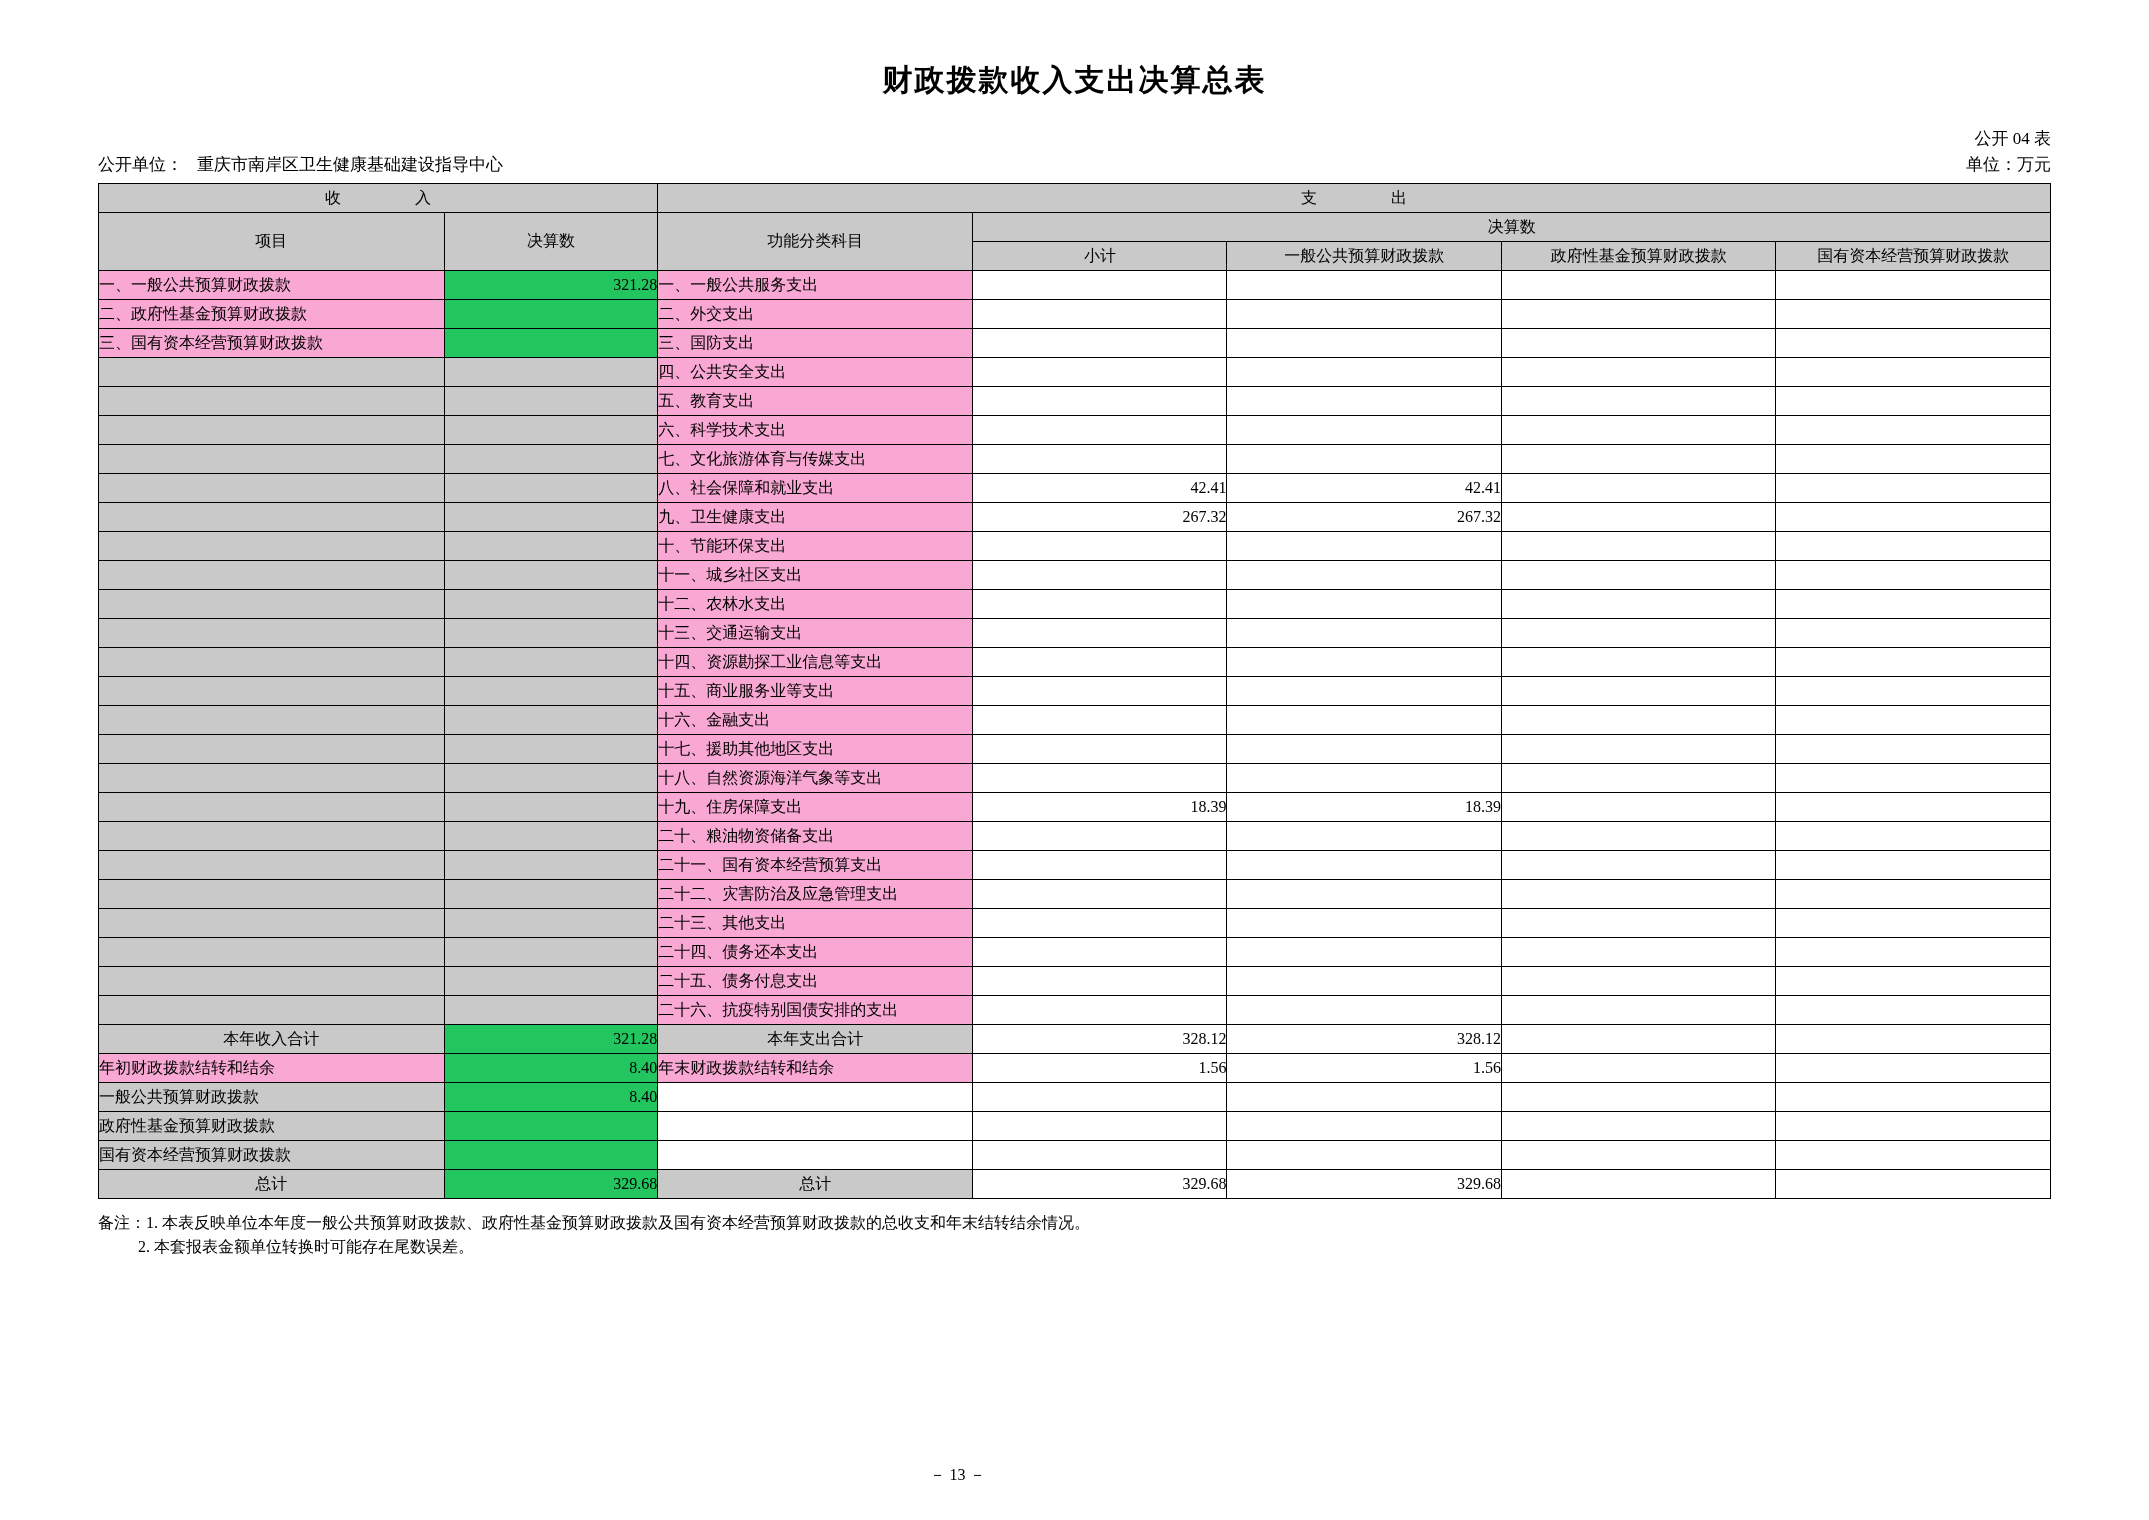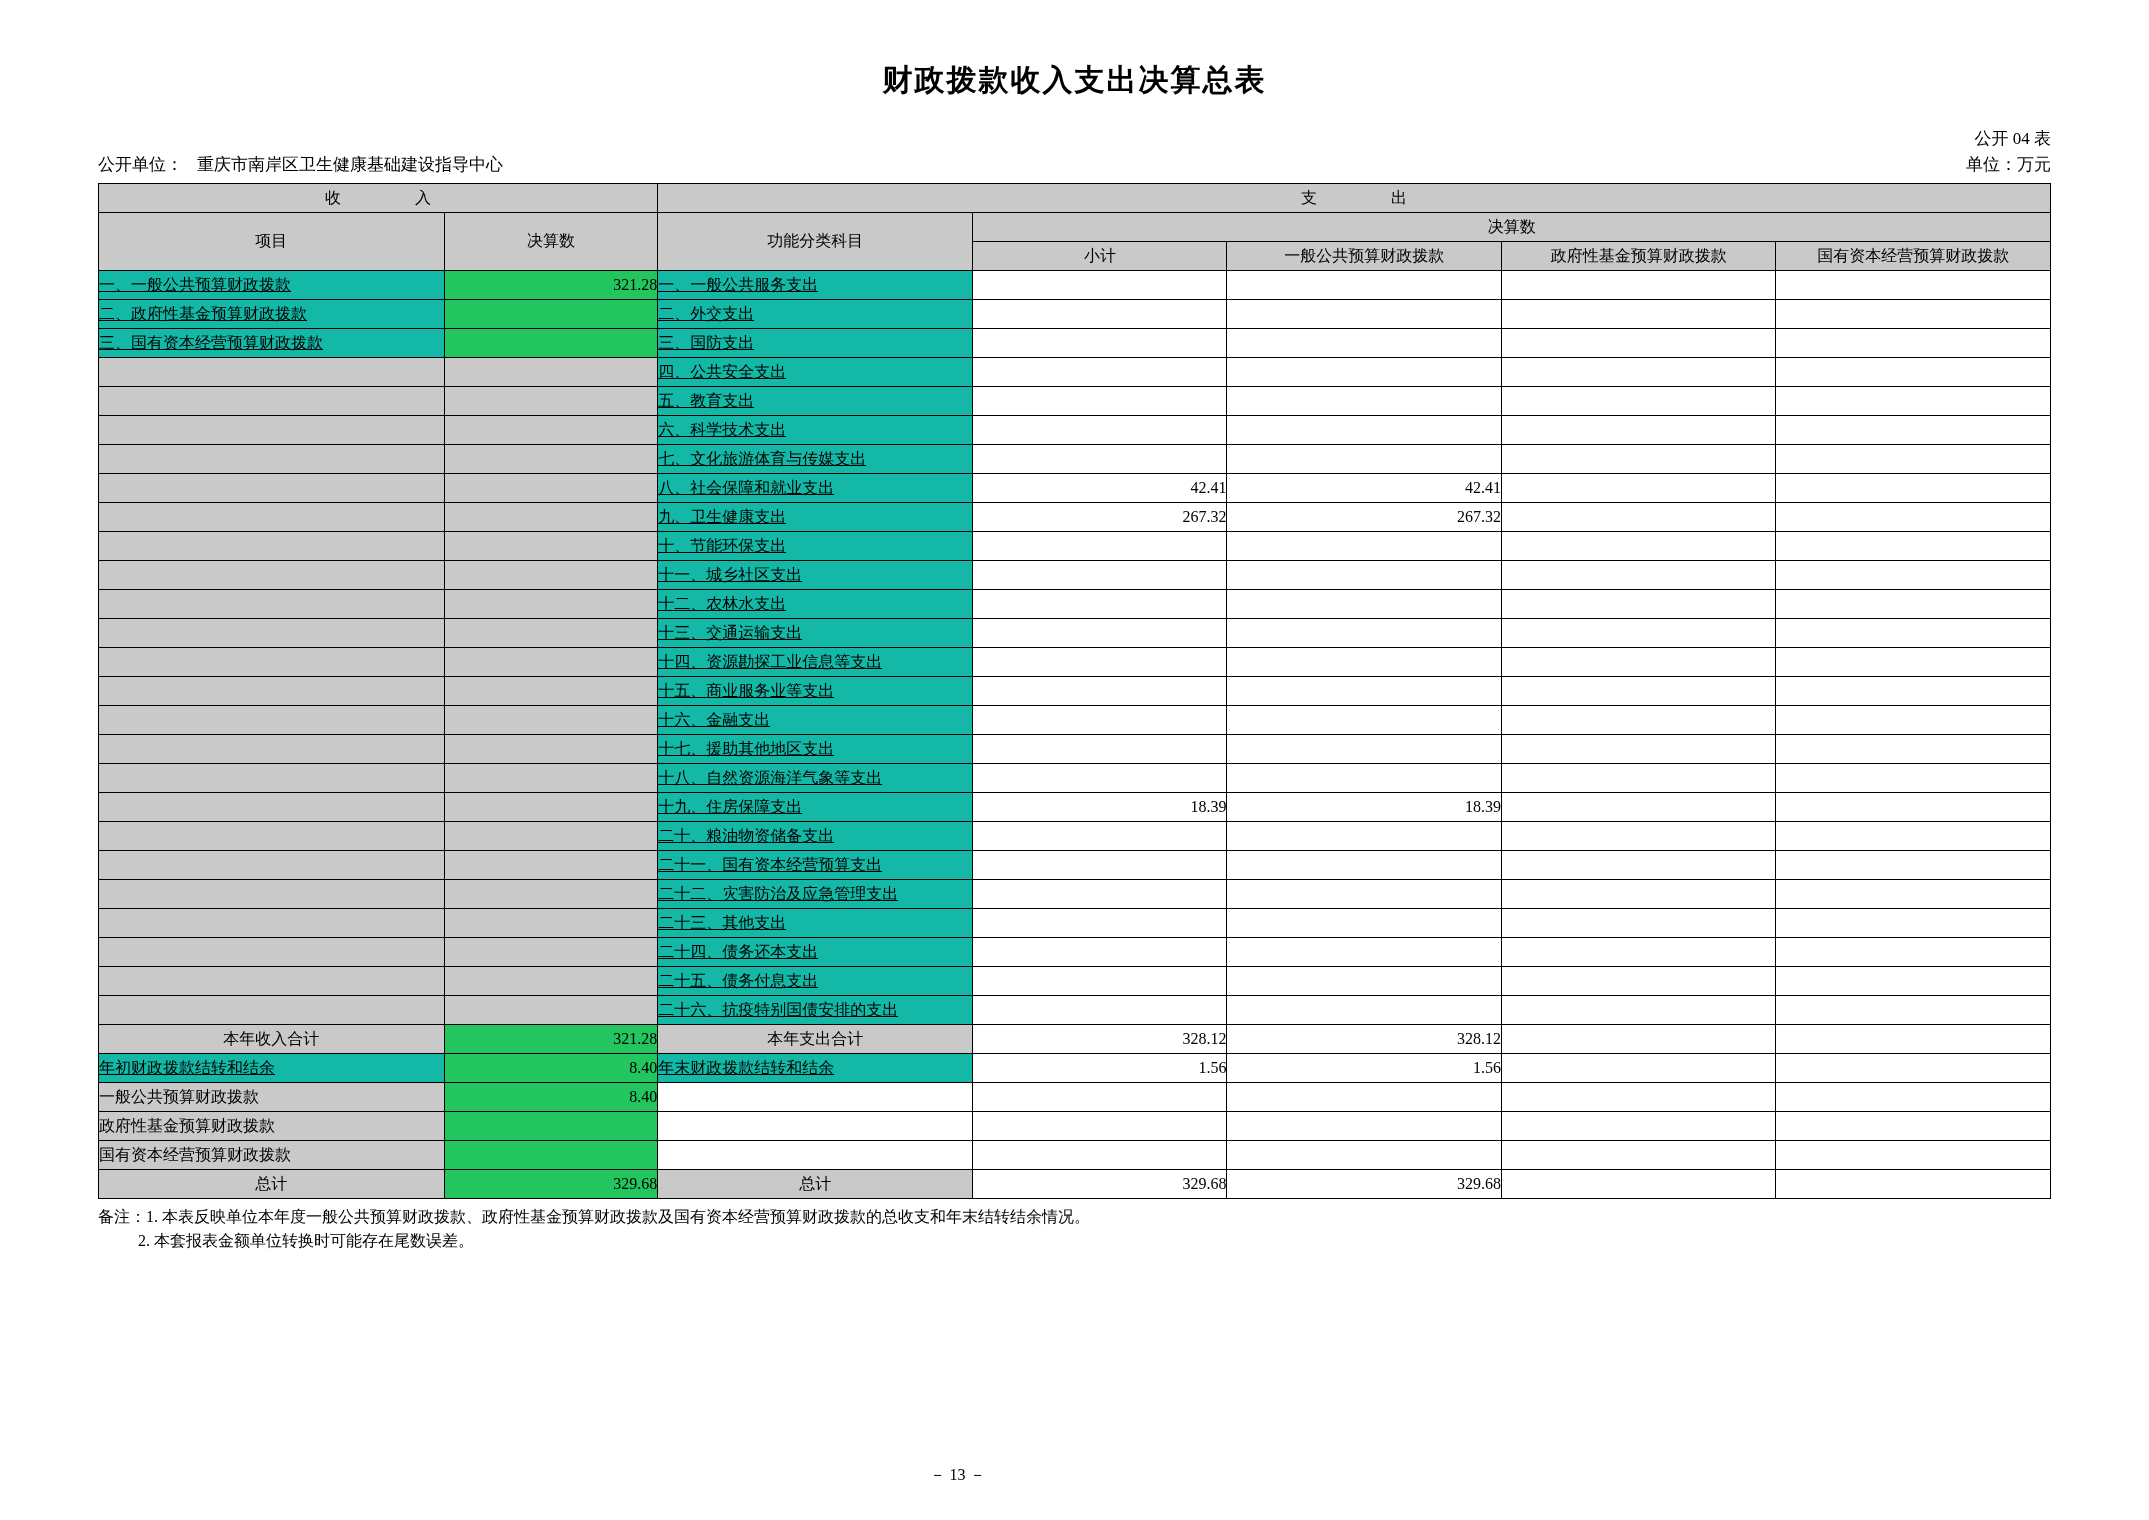--- a/index.html
+++ b/index.html
@@ -78,24 +78,23 @@
   .hdr {
     background: #c9c9c9;
     text-align: center;
     font-size: 17px;
   }
   .hdr-wide {
     letter-spacing: 14px;
     text-indent: 14px;
   }
   .cell-label {
-    background: #14b8a6;
+    background: #f9a8d4;
     padding-left: 10px;
     white-space: nowrap;
-    text-decoration: underline;
   }
   .cell-label-indent {
     background: #c9c9c9;
     padding-left: 34px;
     white-space: nowrap;
   }
   .cell-num {
     background: #22c55e;
     text-align: right;
     padding-right: 12px;
@@ -111,21 +110,21 @@
     background: #ffffff;
     text-align: right;
     padding-right: 12px;
   }
   .cell-center-bold {
     background: #c9c9c9;
     text-align: center;
     font-weight: bold;
   }
   .notes {
-    margin-top: 6px;
+    margin-top: 12px;
     font-size: 16px;
     line-height: 1.5;
   }
   .notes .n2 {
     margin-left: 40px;
   }
   .footer-page {
     position: absolute;
     bottom: 34px;
     left: 0;

